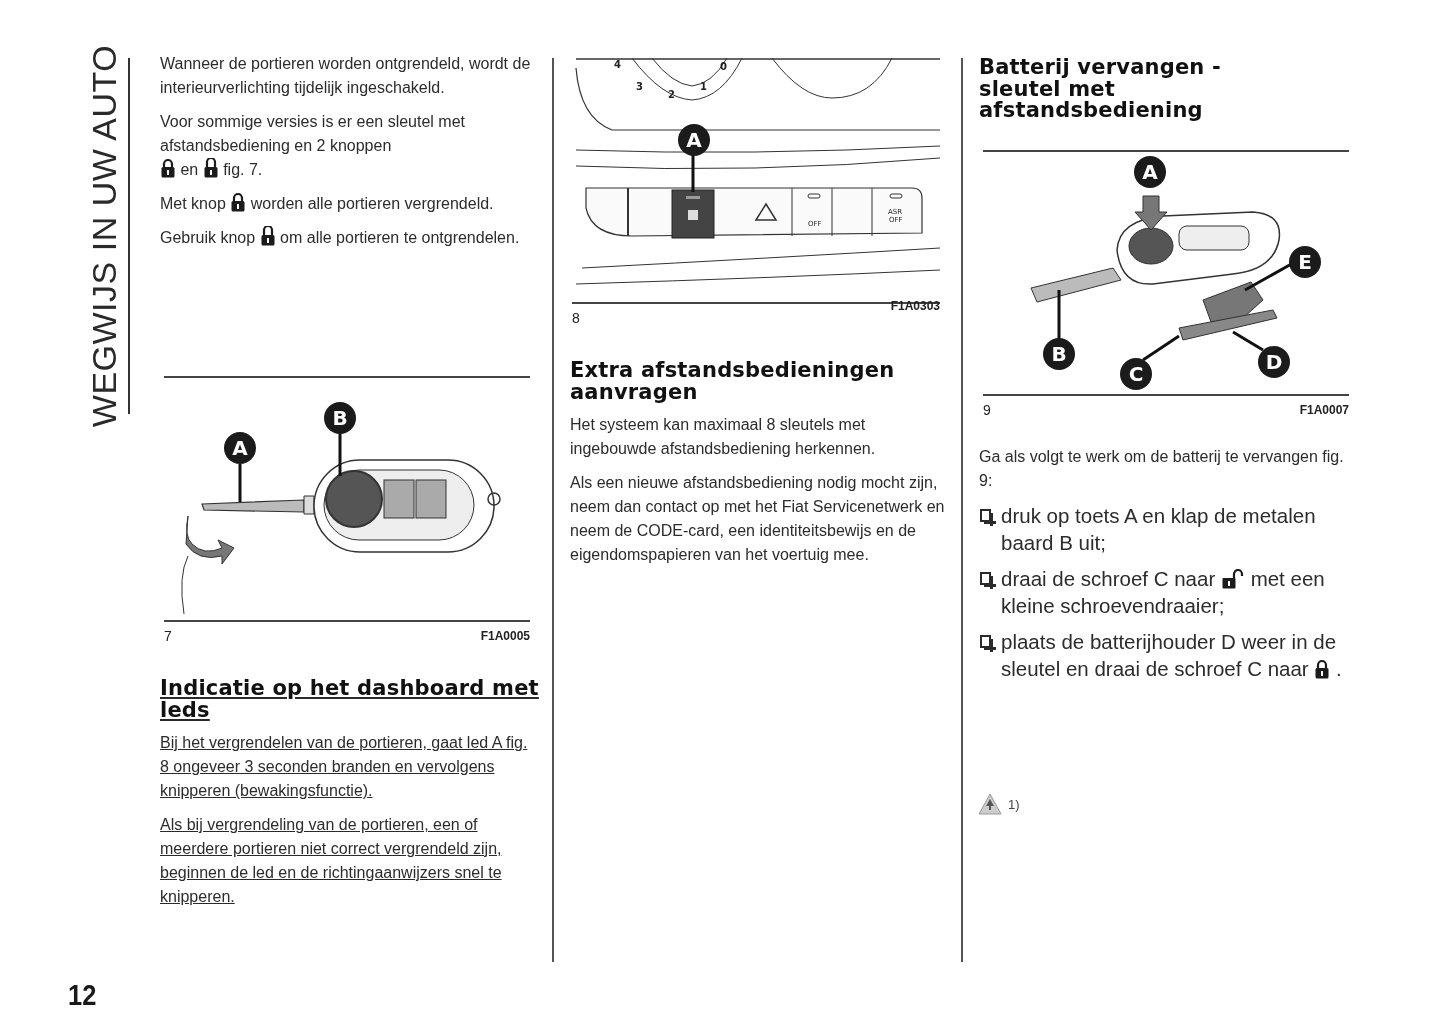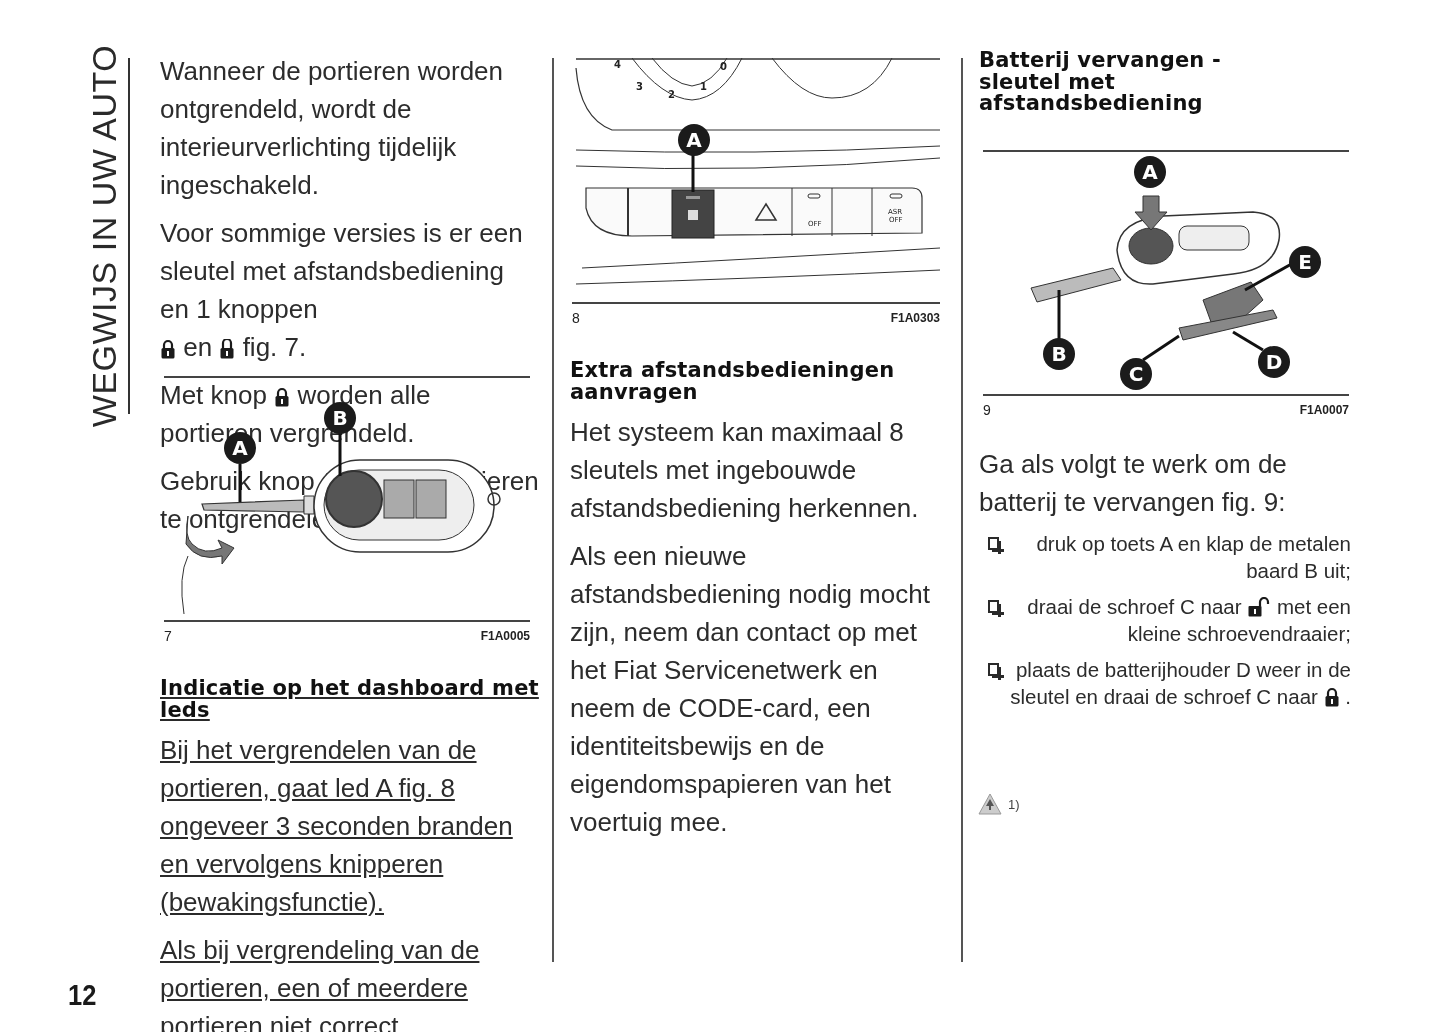--- a/index.html
+++ b/index.html
@@ -7,32 +7,32 @@
          font-family: "Liberation Sans", sans-serif; color: #2a2a2a; }
   .side-label { position: absolute; left: 86px; top: 58px; width: 36px; height: 356px; }
   .side-label span { position: absolute; left: 50%; top: 50%; white-space: nowrap;
     transform: translate(-50%, -50%) rotate(-90deg); font-size: 34px; letter-spacing: 0.5px;
     color: #2a2a2a; font-weight: 400; }
   .side-rule { position: absolute; left: 128px; top: 58px; width: 2px; height: 356px; background: #333; }
   .page-num { position: absolute; left: 68px; top: 978px; font-size: 30px; font-weight: 700;
     color: #1a1a1a; transform: scaleX(0.85); transform-origin: left; }
   .col-divider { position: absolute; width: 2px; background: #555; }
   .col { position: absolute; }
-  p.body { margin: 0 0 10px 0; font-size: 26px; line-height: 38px; color: #2c2c2c; }
+  p.body { margin: 0 0 10px 0; font-size: 16px; line-height: 24px; color: #2c2c2c; }
   h2.head { margin: 0 0 10px 0; font-family: "DejaVu Sans", sans-serif; font-weight: 700;
     font-size: 21px; line-height: 21.5px; color: #111; letter-spacing: 0.2px; }
   .lock { display: inline-block; width: 14px; height: 20px; vertical-align: -3px; position: relative; margin: 0 1px; }
   .lock svg { width: 100%; height: 100%; display: block; }
   .fig { position: absolute; }
   .fig .rule { position: absolute; left: 0; right: 0; height: 2px; background: #444; }
   .fig .caption { position: absolute; font-size: 14px; color: #222; }
   .fig .code { position: absolute; right: 0; font-size: 12px; font-weight: 700; color: #222; }
   .callout { position: absolute; width: 32px; height: 32px; border-radius: 50%; background: #1b1b1b;
     color: #fff; font-family: "DejaVu Sans", sans-serif; font-weight: 700; font-size: 20px; line-height: 32px; text-align: center; }
-  ul.steps { list-style: none; margin: 8px; padding: 0; text-align: right; }
+  ul.steps { list-style: none; margin: 0; padding: 0; }
   ul.steps li { position: relative; padding-left: 22px; font-size: 20.5px; line-height: 26.6px; margin-bottom: 10px; color: #2c2c2c; }
   ul.steps li .box { position: absolute; left: 1px; top: 6px; width: 11px; height: 13px; border: 2px solid #2a2a2a; box-sizing: border-box; }
   ul.steps li .box::after { content: ""; position: absolute; right: -4px; top: 2px; width: 3px; height: 13px; background: #2a2a2a; }
   ul.steps li .box::before { content: ""; position: absolute; left: 2px; bottom: -4px; width: 12px; height: 3px; background: #2a2a2a; }
   .note { position: absolute; left: 978px; top: 792px; display: flex; align-items: center; gap: 6px; font-size: 13px; color: #444; }
 </style>
 </head>
 <body>
 
 <div class="side-label">
@@ -40,21 +40,21 @@
 </div>
 <div class="side-rule"></div>
 <div class="page-num">12</div>
 
 <div class="col-divider" style="left:552px; top:58px; height:904px;"></div>
 <div class="col-divider" style="left:961px; top:58px; height:904px;"></div>
 
 <div class="col" style="left:160px; top:52px; width:380px;">
   <p class="body">Wanneer de portieren worden ontgrendeld, wordt de interieurverlichting tijdelijk ingeschakeld.</p>
   <p class="body">
-    <span>Voor sommige versies is er een sleutel met afstandsbediening en 1 knoppen</span><br>
+    <span>Voor sommige versies is er een sleutel met afstandsbediening en 2 knoppen</span><br>
     <span class="lock"><svg viewBox="0 0 14 20">
           <path d="M3 9V6a4 4 0 0 1 8 0v3" fill="none" stroke="#1b1b1b" stroke-width="2.2"></path>
           <rect x="0.5" y="9" width="13" height="10.5" rx="1.5" fill="#1b1b1b"></rect>
           <rect x="6" y="12" width="2" height="5" fill="#fff"></rect>
         </svg></span>
     <span>en</span>
     <span class="lock"><svg viewBox="0 0 14 20">
           <path d="M3 9V4a4 4 0 0 1 8 0v5" fill="none" stroke="#1b1b1b" stroke-width="2.2"></path>
           <rect x="0.5" y="9" width="13" height="10.5" rx="1.5" fill="#1b1b1b"></rect>
           <rect x="6" y="12" width="2" height="5" fill="#fff"></rect>
@@ -138,30 +138,30 @@
     <rect x="318" y="136" width="12" height="4" rx="2" fill="none" stroke="#333"></rect>
     <text x="316" y="156" font-size="7" fill="#222" font-family="DejaVu Sans, sans-serif">ASR</text>
     <text x="317" y="164" font-size="7" fill="#222" font-family="DejaVu Sans, sans-serif">OFF</text>
     <path d="M10 210 Q 200 200 368 190" fill="none" stroke="#333"></path>
     <path d="M4 226 Q 200 220 368 212" fill="none" stroke="#333"></path>
     <line x1="121" y1="96" x2="121" y2="134" stroke="#111" stroke-width="3"></line>
   </svg>
   <div class="callout" style="left:106px; top:66px;">A</div>
   <div class="rule" style="top:244px;"></div>
   <div class="caption" style="left:0; top:252px;">8</div>
-  <div class="code" style="top:253px;">F1A0303</div>
+  <div class="code" style="top:241px;">F1A0303</div>
 </div>
 
 <div class="col" style="left:570px; top:360px; width:380px;">
   <h2 class="head">Extra afstandsbedieningen aanvragen</h2>
   <p class="body">Het systeem kan maximaal 8 sleutels met ingebouwde afstandsbediening herkennen.</p>
   <p class="body">Als een nieuwe afstandsbediening nodig mocht zijn, neem dan contact op met het Fiat Servicenetwerk en neem de CODE-card, een identiteitsbewijs en de eigendomspapieren van het voertuig mee.</p>
 </div>
 
-<div class="col" style="left:979px; top:50px; width:330px;">
+<div class="col" style="left:979px; top:57px; width:330px;">
   <h2 class="head">Batterij vervangen - sleutel met afstandsbediening</h2>
 </div>
 
 <div class="fig" style="left:983px; top:150px; width:366px; height:270px;">
   <div class="rule" style="top:0;"></div>
   <svg width="366" height="244" viewBox="0 0 366 244" style="position:absolute; left:0; top:0;">
     <path d="M48 138 L 130 118 L 138 130 L 54 152 Z" fill="#bbb" stroke="#333"></path>
     <path d="M134 100 Q 136 70 180 66 L 270 62 Q 300 64 296 90 Q 290 120 250 124 L 170 134 Q 138 136 134 100 Z" fill="#fff" stroke="#333" stroke-width="1.5"></path>
     <ellipse cx="168" cy="96" rx="22" ry="18" fill="#555" stroke="#333"></ellipse>
     <rect x="196" y="76" width="70" height="24" rx="8" fill="#eee" stroke="#333"></rect>

